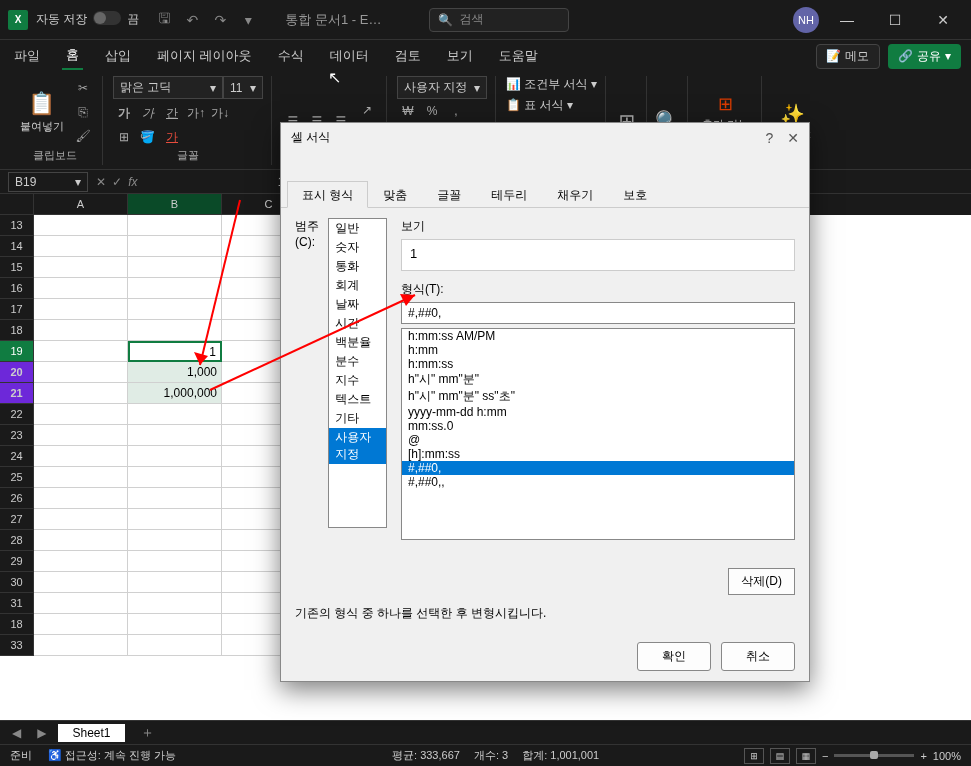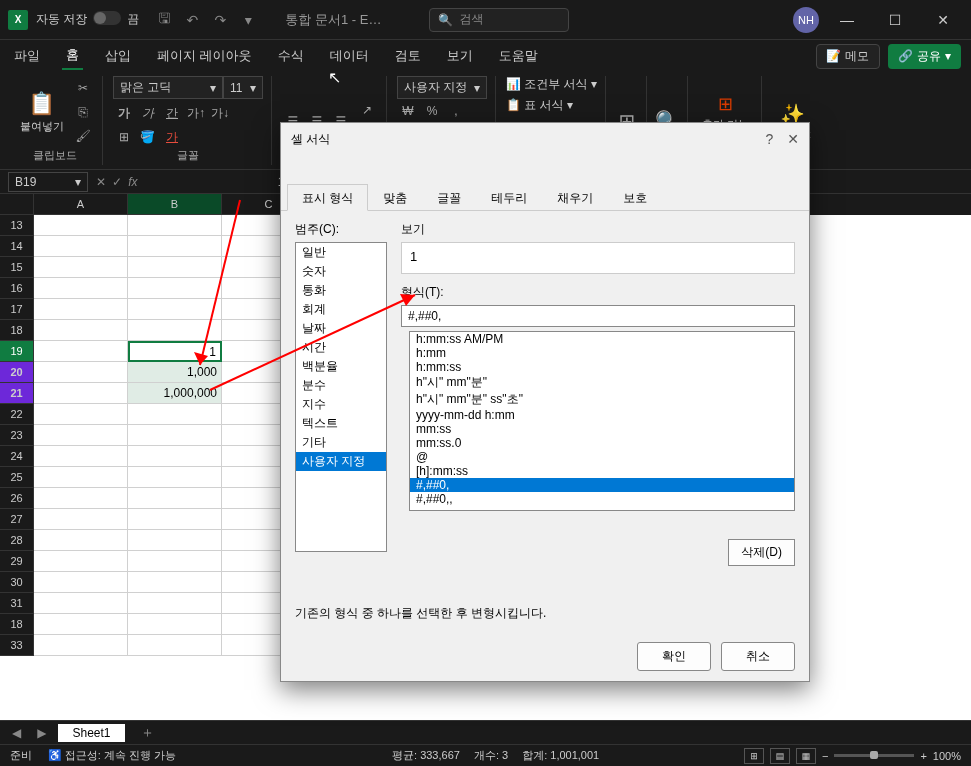--- a/index.html
+++ b/index.html
@@ -75,31 +75,31 @@
 .zoom-slider::after { content:''; width:8px; height:8px; background:#aaa; position:absolute; left:36px; top:-3px; border-radius:2px; }
 
 
 .dialog { position: absolute; top: 122px; left: 280px; width: 530px; height: 560px; background: #f0f0f0; border: 1px solid #888; box-shadow: 0 8px 24px rgba(0,0,0,0.5); color: #000; display: flex; flex-direction: column; }
 .dlg-title { height: 32px; display: flex; align-items: center; padding: 0 10px; font-size: 12px; }
 .dlg-title-right { margin-left: auto; display: flex; gap: 14px; font-size: 14px; color: #555; }
 .dlg-tabs { height: 28px; display: flex; border-bottom: 1px solid #ccc; padding: 0 6px; gap: 0; font-size: 12px; margin-top: 28px; }
 .dlg-tab { padding: 5px 14px; border: 1px solid transparent; position: relative; top: 1px; }
 .dlg-tab.active { background: #f0f0f0; border: 1px solid #ccc; border-bottom: 1px solid #f0f0f0; }
 .dlg-body { flex: 1; padding: 10px 14px; display: flex; gap: 14px; font-size: 12px; }
-.dlg-left { width: 92px; display: flex; flex-direction: column; }
+.dlg-left { width: 92px; display: flex; flex-direction: row; }
 .catlabel { margin-bottom: 4px; }
 .catlist { border: 1px solid #888; height: 310px; background: #fff; overflow: hidden; }
 .catitem { padding: 1px 6px; font-size: 12px; }
 .catitem.sel { background: #0078d4; color: #fff; }
 .dlg-right { flex: 1; display: flex; flex-direction: column; }
 .preview-label { margin-bottom: 4px; }
 .preview-box { border: 1px solid #ccc; background: #fff; padding: 6px 8px; height: 32px; font-size: 13px; margin-bottom: 10px; }
 .format-label { margin-bottom: 4px; }
 .format-input { border: 1px solid #888; background: #fff; padding: 3px 6px; font-size: 12px; margin-bottom: 4px; }
-.format-list { border: 1px solid #888; background: #fff; height: 180px; overflow-y: auto; font-size: 12px; margin-left: 8px; }
+.format-list { border: 1px solid #888; background: #fff; height: 212px; overflow-y: auto; font-size: 12px; }
 .fmtitem { padding: 0px 6px; }
 .fmtitem.sel { background: #0078d4; color: #fff; }
 .delete-btn { align-self: flex-end; margin-top: 28px; padding: 4px 12px; border: 1px solid #888; background: #fdfdfd; font-size: 12px; }
 .dlg-hint { padding: 0 14px 10px; font-size: 12px; }
 .dlg-buttons { padding: 10px 14px; display: flex; justify-content: flex-end; gap: 10px; }
 .dlg-btn { padding: 5px 24px; border: 1px solid #888; background: #fdfdfd; font-size: 12px; border-radius: 3px; }
 
 
 .arrow { position: absolute; pointer-events: none; }
 svg.arrow line { stroke: #ff0000; stroke-width: 2; }
@@ -595,21 +595,20 @@
       <div class="preview-box">1</div>
       <div class="format-label">형식(T):</div>
       <input class="format-input" value="#,##0," style="">
       <div class="format-list" id="fmtlist">
           <div class="fmtitem">h:mm:ss AM/PM</div>
           <div class="fmtitem">h:mm</div>
           <div class="fmtitem">h:mm:ss</div>
           <div class="fmtitem">h"시" mm"분"</div>
           <div class="fmtitem">h"시" mm"분" ss"초"</div>
           <div class="fmtitem">yyyy-mm-dd h:mm</div>
-          <div class="fmtitem">mm:ss</div>
           <div class="fmtitem">mm:ss.0</div>
           <div class="fmtitem">@</div>
           <div class="fmtitem">[h]:mm:ss</div>
           <div class="fmtitem sel">#,##0,</div>
           <div class="fmtitem">#,##0,,</div>
         </div>
       <button class="delete-btn">삭제(D)</button>
     </div>
   </div>
   <div class="dlg-hint">기존의 형식 중 하나를 선택한 후 변형시킵니다.</div>

